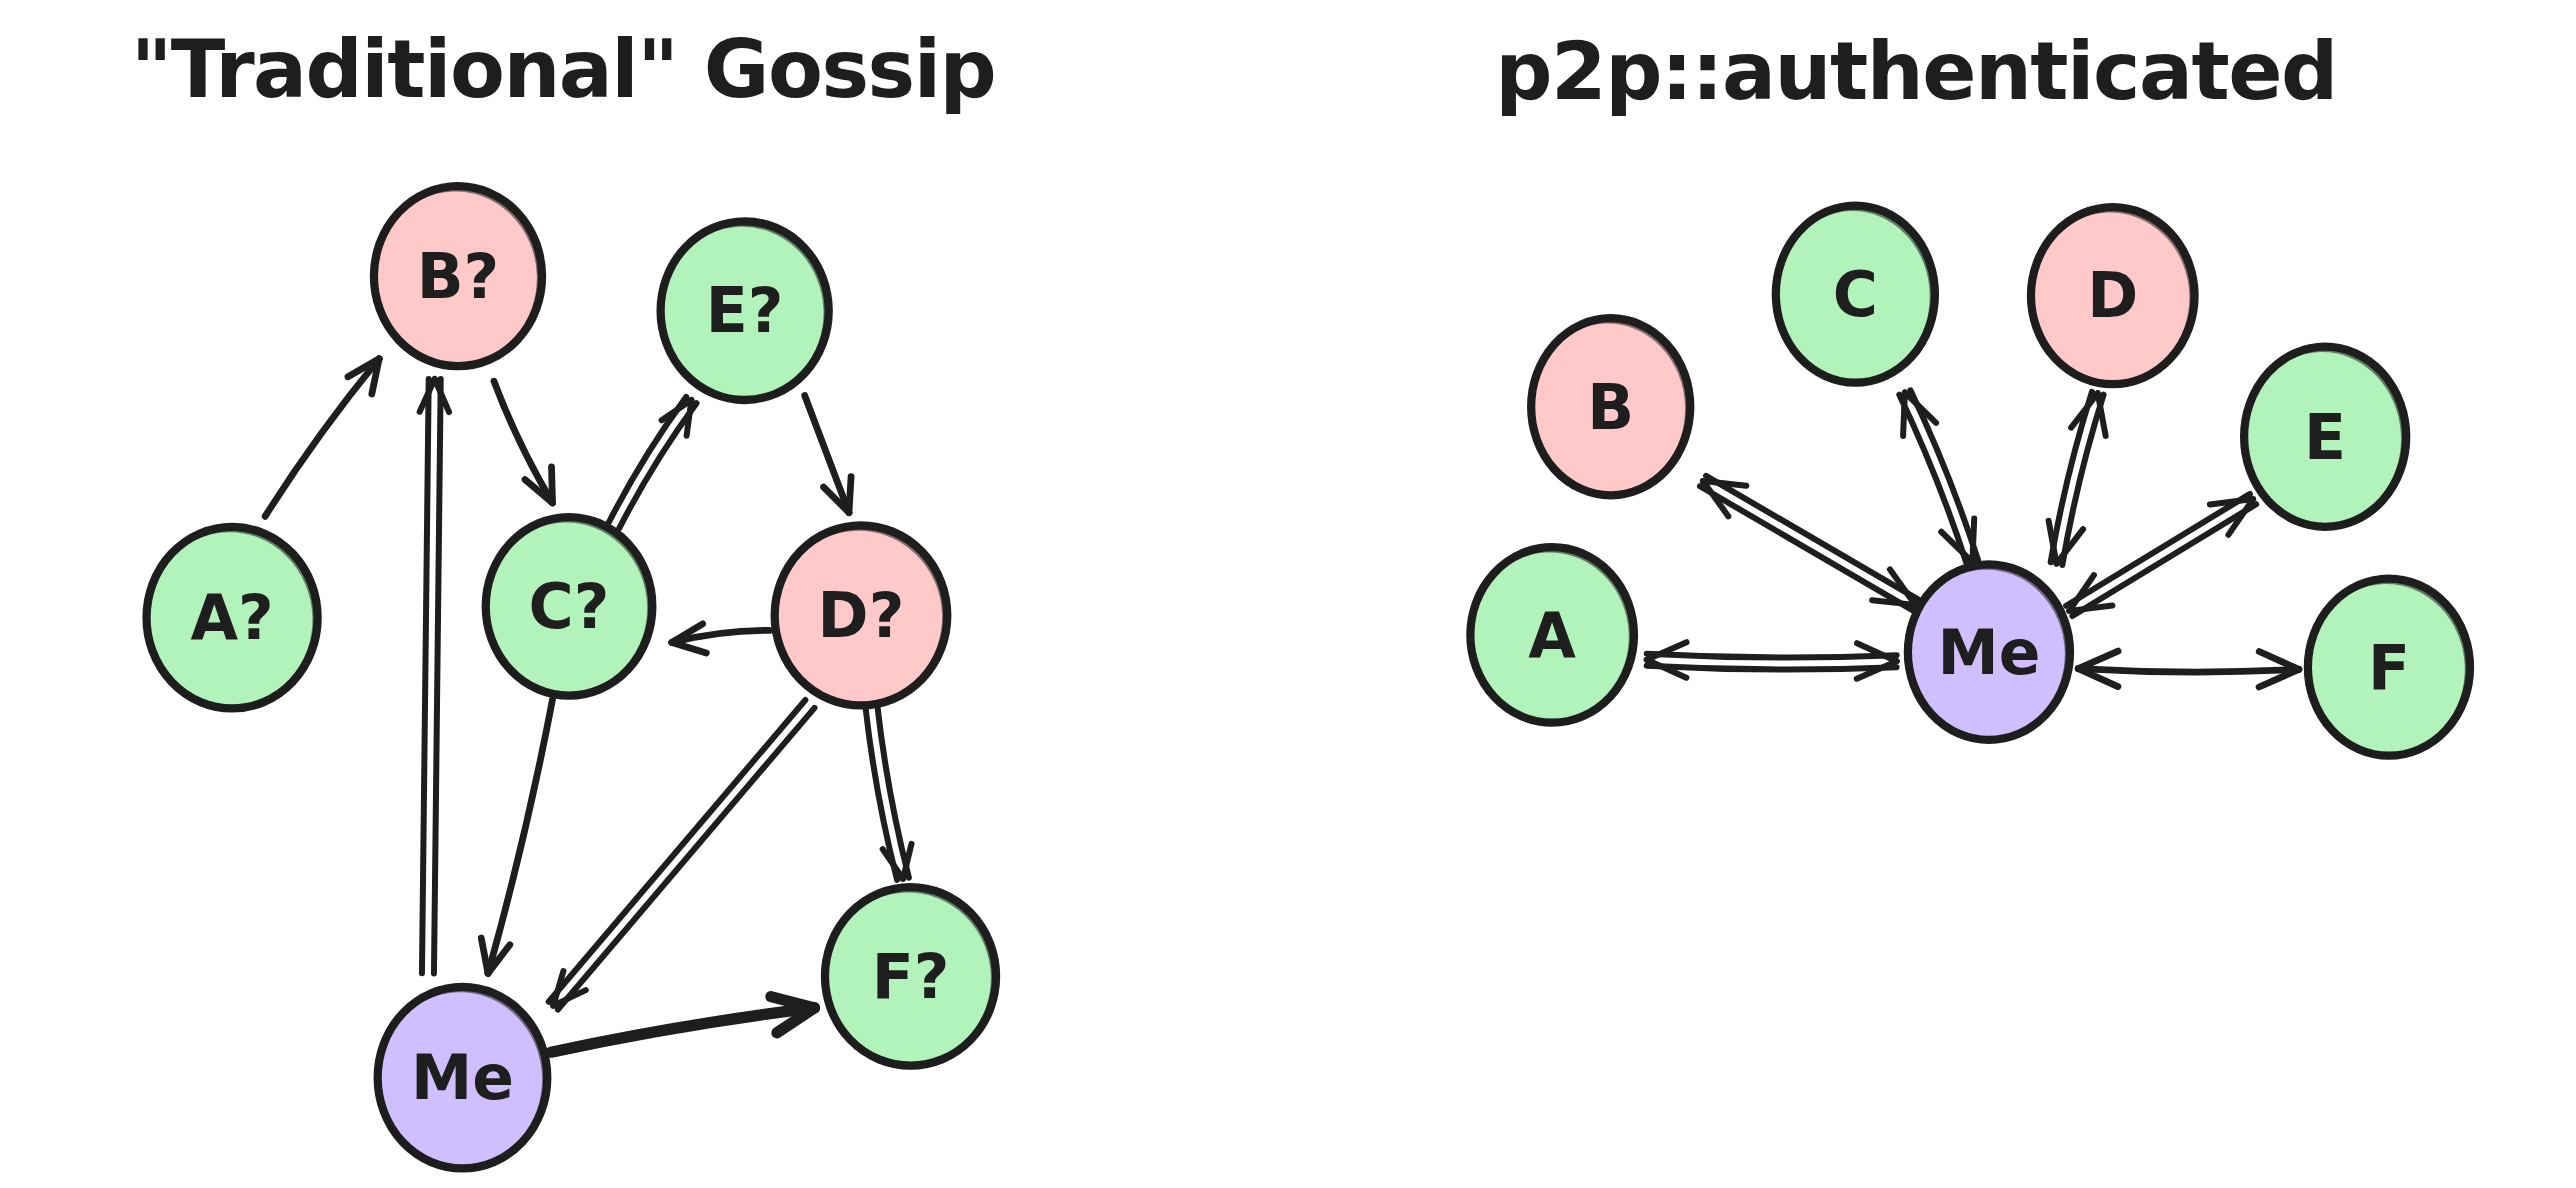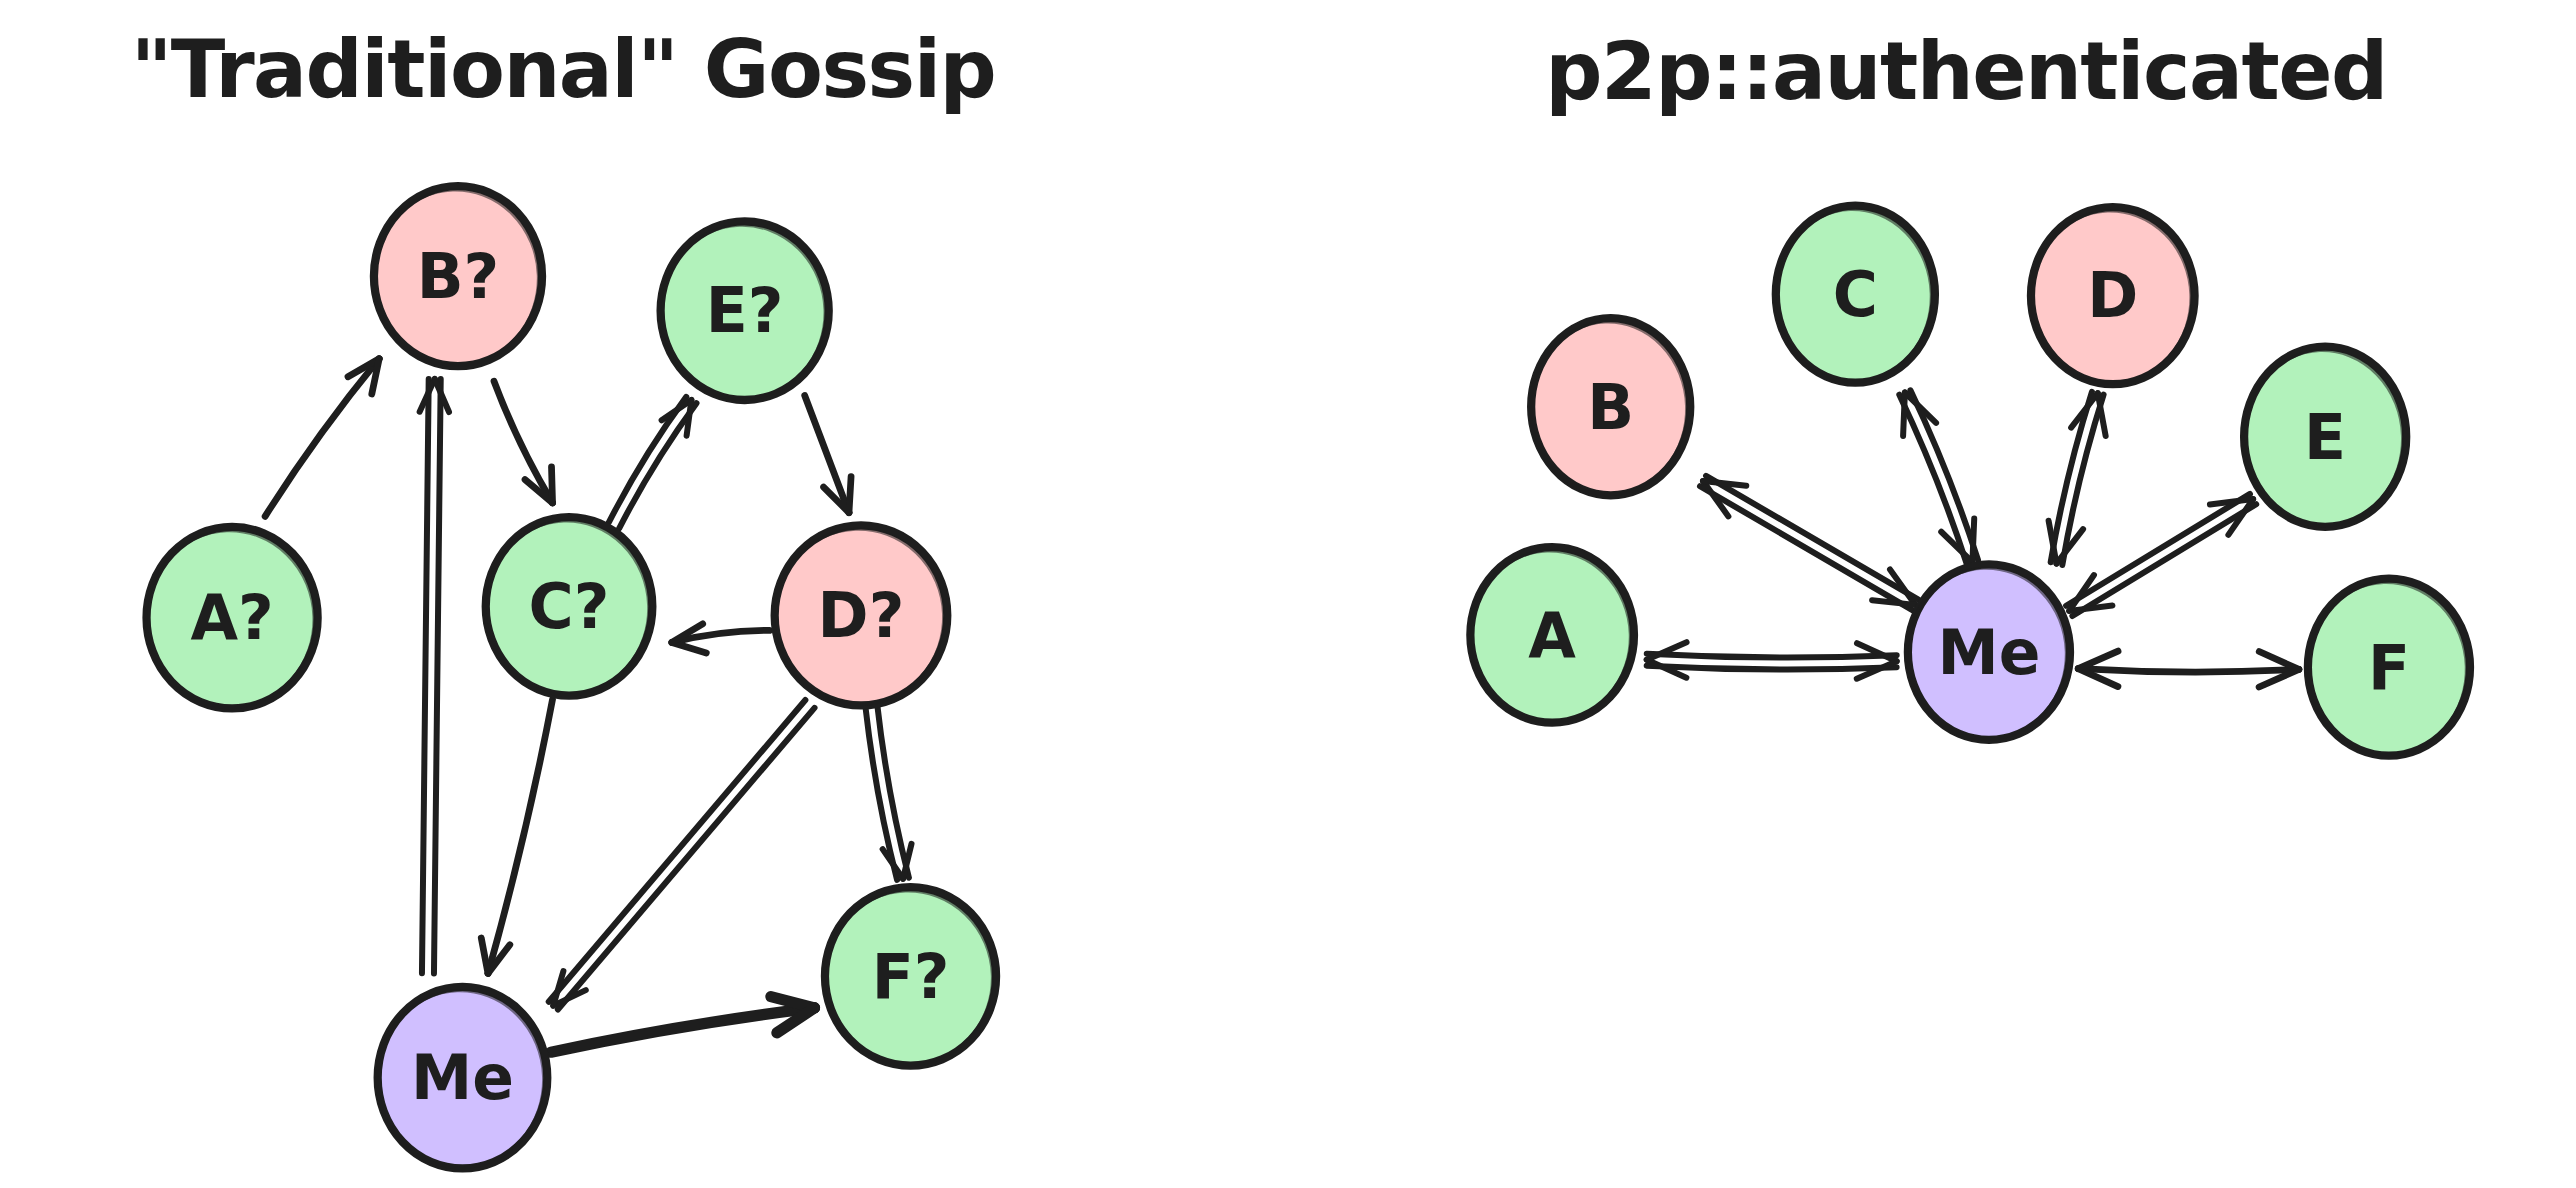--- a/index.html
+++ b/index.html
@@ -176,15 +176,15 @@
         <ellipse cx="3180" cy="891" rx="106" ry="115" fill="none" stroke="#1e1e1e" stroke-width="4" opacity="0.55" transform="rotate(-2 3183 889)"></ellipse>
         <text x="3183" y="918" text-anchor="middle" font-size="82" fill="#1e1e1e" class="node-label">F</text>
       </g>
       <g>
         <ellipse cx="2650" cy="869" rx="108" ry="117" fill="#d0bfff" stroke="#1e1e1e" stroke-width="11"></ellipse>
         <ellipse cx="2647" cy="871" rx="106" ry="114" fill="none" stroke="#1e1e1e" stroke-width="4" opacity="0.55" transform="rotate(-2 2650 869)"></ellipse>
         <text x="2650" y="898" text-anchor="middle" font-size="82" fill="#1e1e1e" class="node-label">Me</text>
       </g>
     </svg>
   <div class="panel-title" id="title-0" style="left: 563px; top: 22.5px;">"Traditional" Gossip</div>
-  <div class="panel-title" id="title-1" style="left: 1966px; top: 25px;">p2p::authenticated</div>
+  <div class="panel-title" id="title-1" style="left: 1916px; top: 25px;">p2p::authenticated</div>
 </div>
 
 
 </body></html>

